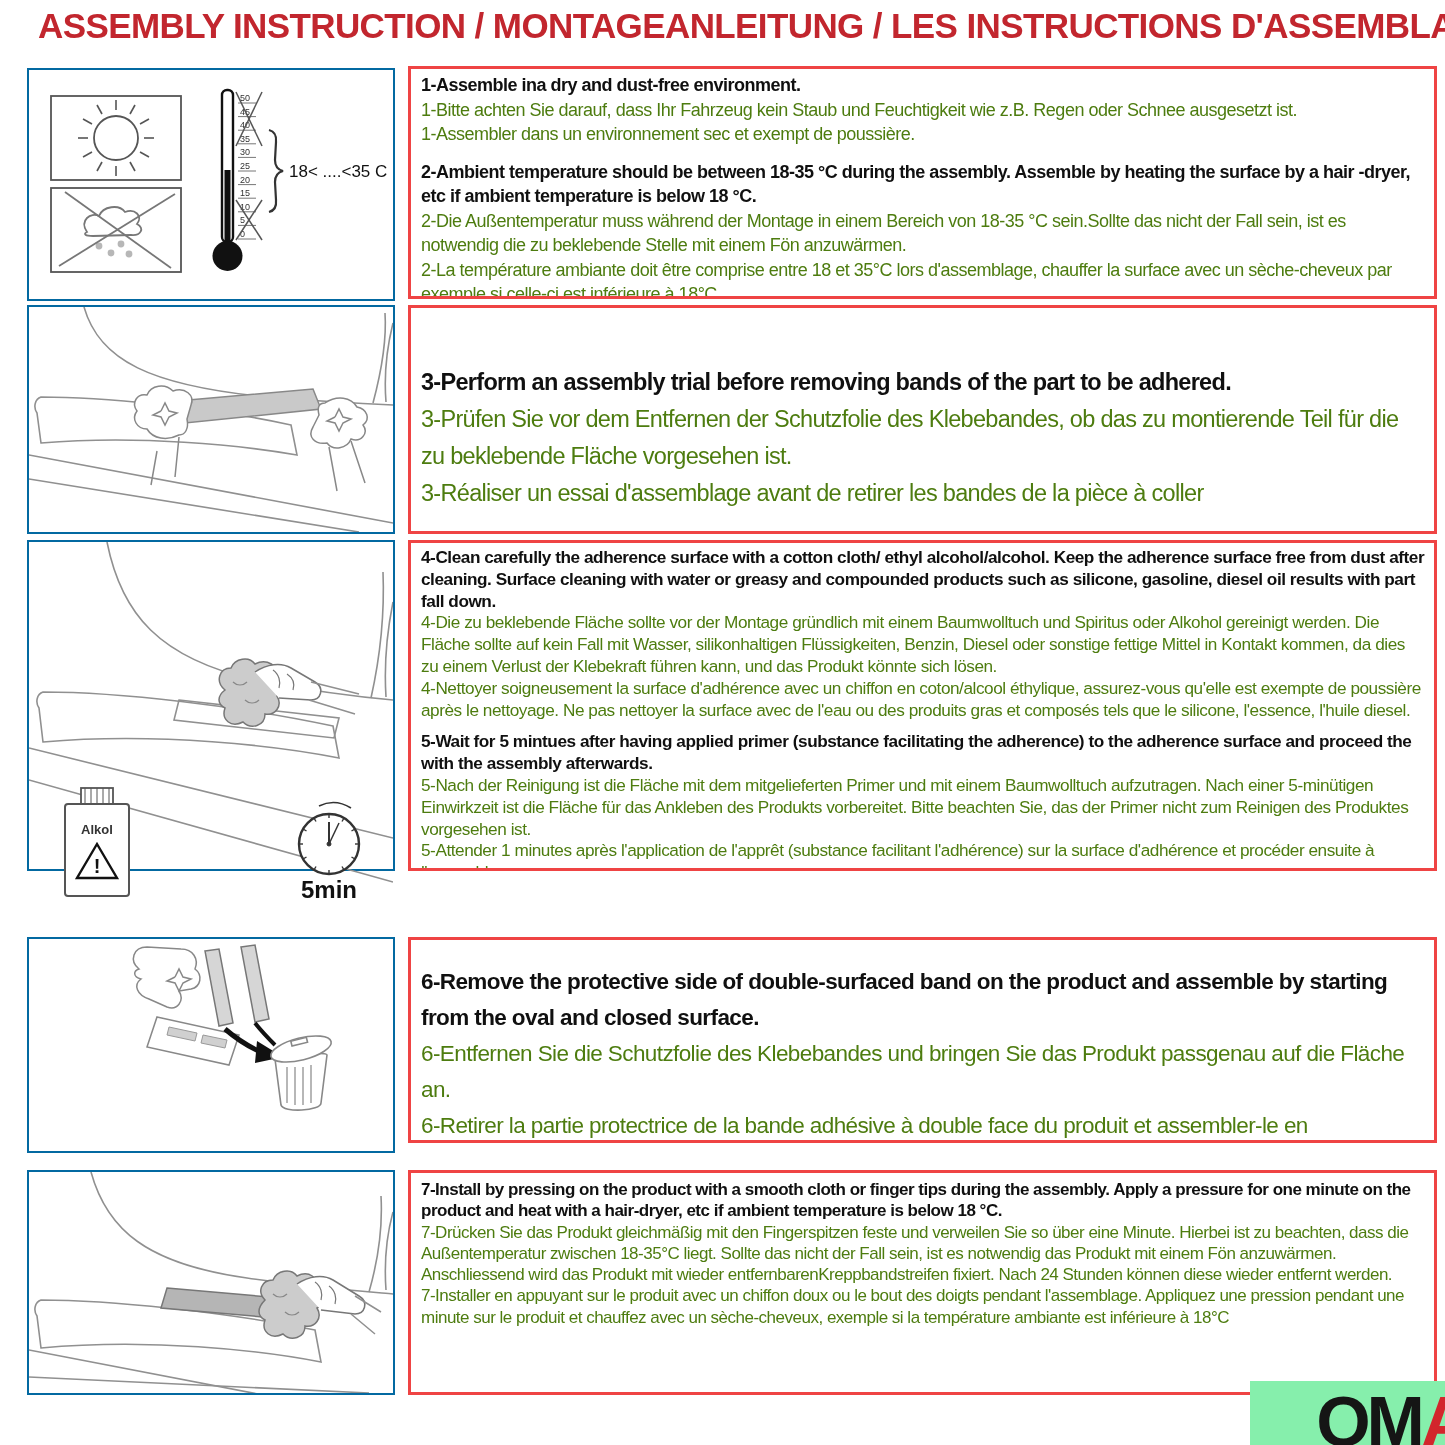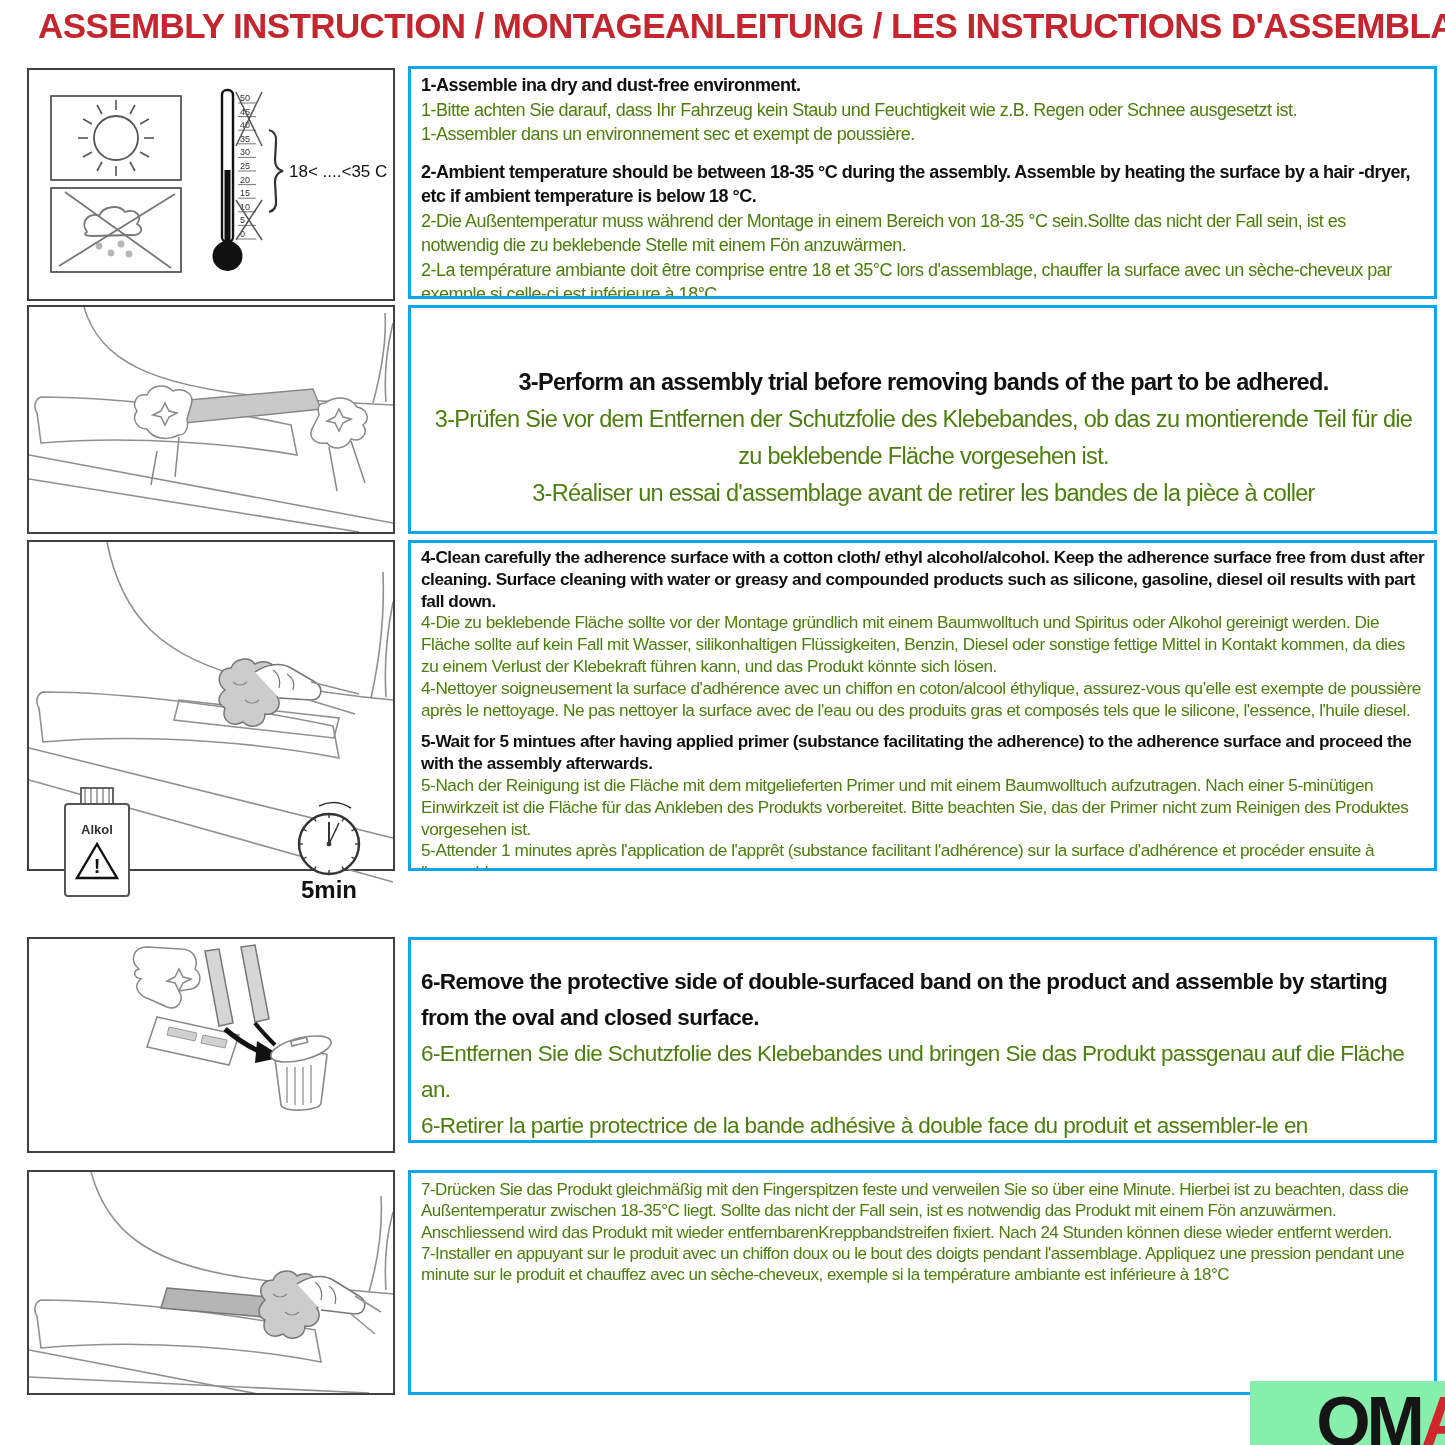--- a/index.html
+++ b/index.html
@@ -1,30 +1,30 @@
 <!DOCTYPE html>
 <html><head>
 <meta charset="utf-8">
 <style>
   html,body{margin:0;padding:0;background:#ffffff;}
   body{width:1445px;height:1445px;position:relative;overflow:hidden;
        font-family:"Liberation Sans", sans-serif;}
   .title{position:absolute;left:38px;top:6px;width:1400px;white-space:nowrap;
          font-size:35px;font-weight:bold;color:#C2262E;letter-spacing:-0.6px;}
-  .illus{position:absolute;left:27px;width:368px;border:2px solid #404040;
+  .illus{position:absolute;left:27px;width:368px;border:2px solid #0369a1;
          background:#fff;box-sizing:border-box;}
-  .tbox{position:absolute;left:408px;width:1029px;border:3px solid #0ea5e9;
+  .tbox{position:absolute;left:408px;width:1029px;border:3px solid #ef4444;
         background:#fff;box-sizing:border-box;padding:4px 8px 4px 10px;overflow:hidden;}
   .r1{top:66px;height:233px;} .r2{top:305px;height:229px;} .r3{top:540px;height:331px;}
   .r4{top:937px;height:206px;} .r5{top:1170px;height:225px;}
   .illus.r1{top:68px;} .illus.r4{top:937px;height:216px;}
   p{margin:0;color:#4d7c0f;}
   .en{font-weight:bold;color:#101010;}
   .t1 p{font-size:18px;line-height:24.5px;letter-spacing:-0.5px;}
-  .t2{padding-top:56px;text-align:center;} .t2 p{font-size:23.5px;line-height:37px;letter-spacing:-0.7px;}
+  .t2{padding-top:56px;} .t2 p{font-size:23.5px;line-height:37px;letter-spacing:-0.7px;}
   .t3 p{font-size:17.2px;line-height:21.8px;letter-spacing:-0.45px;}
   .t4{padding-top:24px;} .t4 p{font-size:22.5px;line-height:36px;letter-spacing:-0.6px;}
   .t5{padding-top:6px;} .t5 p{font-size:17px;line-height:21.3px;letter-spacing:-0.5px;}
   .gap{height:13px;} .gap2{height:10px;}
   .logo{position:absolute;left:1250px;top:1350px;width:264px;height:82px;background:#86efac;
         display:flex;align-items:center;justify-content:flex-end;
         font-size:70px;font-weight:bold;letter-spacing:-4px;line-height:1;margin-top:31px;}
   .logo .lb{color:#151515;} .logo .lr{color:#D2262C;}
   svg text{font-family:"Liberation Sans", sans-serif;}
   .sketch{display:block;}
@@ -252,20 +252,21 @@
     <g>
       <path d="M236,128 C228,120 232,108 244,108 C248,98 262,96 268,104 C280,98 290,106 288,116 C298,120 298,132 288,136 C294,146 286,156 276,154 C276,166 262,170 254,162 C242,168 232,160 236,148 C228,144 228,136 236,128 Z" fill="#cccccc" stroke="#777" stroke-width="1.5"></path>
       <path d="M244,122 C248,126 254,126 258,122 M256,140 C260,144 266,144 270,140" stroke="#888" stroke-width="1.2" fill="none"></path>
       <path d="M268,112 C280,104 294,102 304,108 L330,124 C340,130 336,142 326,142 L292,138" fill="#fff" stroke="#777" stroke-width="1.5"></path>
       <path d="M300,114 C306,118 308,126 306,132 M286,110 C292,114 294,122 292,128" stroke="#777" stroke-width="1.2" fill="none"></path>
       <path d="M326,124 L352,140 M322,142 L346,162" stroke="#909090" stroke-width="1.5" fill="none"></path>
     </g>
   </svg>
 </div>
 <div class="tbox t5 r5">
+  <p class="en">7-Install by pressing on the product with a smooth cloth or finger tips during the assembly. Apply a pressure for one minute on the product and heat with a hair-dryer, etc if ambient temperature is below 18 °C.</p>
   <p>7-Drücken Sie das Produkt gleichmäßig mit den Fingerspitzen feste und verweilen Sie so über eine Minute. Hierbei ist zu beachten, dass die Außentemperatur zwischen 18-35°C liegt. Sollte das nicht der Fall sein, ist es notwendig das Produkt mit einem Fön anzuwärmen. Anschliessend wird das Produkt mit wieder entfernbarenKreppbandstreifen fixiert. Nach 24 Stunden können diese wieder entfernt werden.</p>
   <p>7-Installer en appuyant sur le produit avec un chiffon doux ou le bout des doigts pendant l'assemblage. Appliquez une pression pendant une minute sur le produit et chauffez avec un sèche-cheveux, exemple si la température ambiante est inférieure à 18°C</p>
 </div>
 
 <div class="logo">
   <span class="lb">OM</span>
     <span class="lr">AC</span>
 </div>
 
 </body></html>

